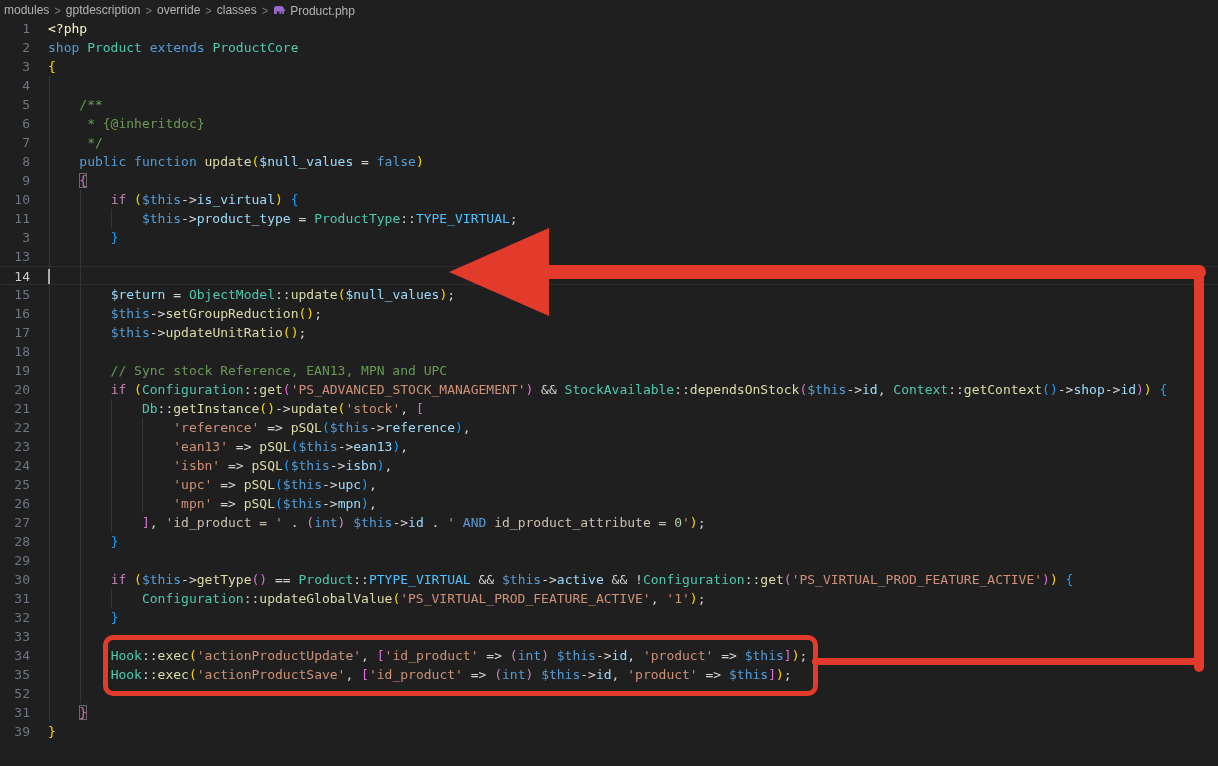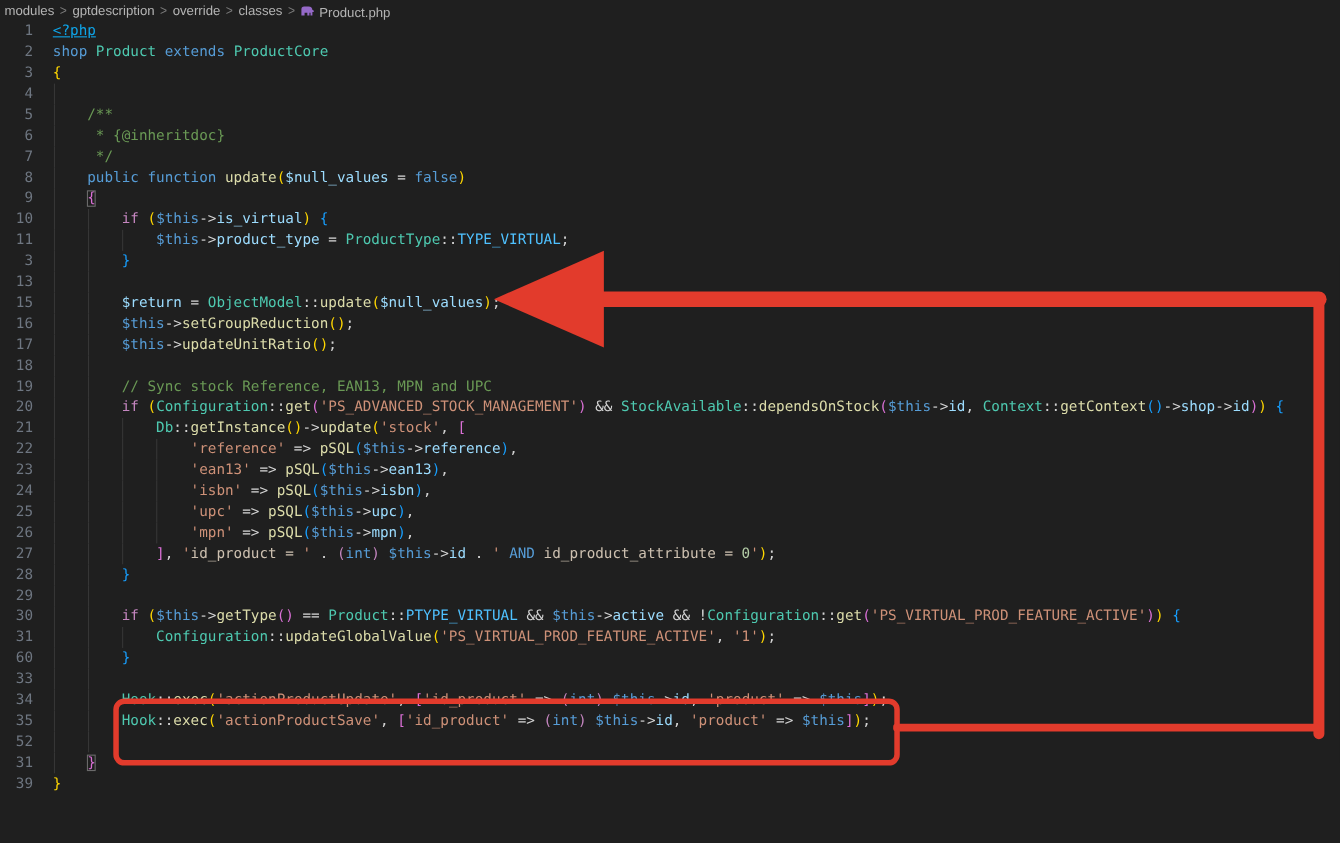--- a/index.html
+++ b/index.html
@@ -51,51 +51,52 @@
     <span class="bc-item"><span>override</span></span>
     <span class="bc-sep">&gt;</span>
     <span class="bc-item"><span>classes</span></span>
     <span class="bc-sep">&gt;</span>
     <span class="bc-item"><span class="bc-icon"><svg width="13" height="13" viewBox="0 0 13 13">
           <path fill="#9569c8" d="M1 11 V5.5 Q1 3 3.5 3 H7.5 Q11 3 11 6.5 V11 H9.3 V8.6 H8.3 V11 H6.4 V8.6 H3.9 V11 Z M11 5.8 Q12.6 6 12.3 8 L11 7.8 Z"></path>
         </svg></span><span>Product.php</span></span>
   </div>
 
 <div class="editor" id="editor">
-    <div class="line"><span class="num">1</span><span class="code"><span style="color: #0ea5e9; text-decoration: underline;">&lt;?php</span></span></div>
+    <div class="line"><span class="num">1</span><span class="code"><span style="color: #fef9c3;">&lt;?php</span></span></div>
     <div class="line"><span class="num">2</span><span class="code"><span style="color: rgb(86, 156, 214);">shop </span><span style="color: rgb(78, 201, 176);">Product </span><span style="color: rgb(86, 156, 214);">extends </span><span style="color: rgb(78, 201, 176);">ProductCore</span></span></div>
     <div class="line"><span class="num">3</span><span class="code"><span style="color: rgb(255, 215, 0);">{</span></span></div>
     <div class="line"><span class="guide" style="left: 48.5px;"></span><span class="num">4</span><span class="code"></span></div>
     <div class="line"><span class="guide" style="left: 48.5px;"></span><span class="num">5</span><span class="code"><span style="color: rgb(106, 153, 85);">    /**</span></span></div>
     <div class="line"><span class="guide" style="left: 48.5px;"></span><span class="num">6</span><span class="code"><span style="color: rgb(106, 153, 85);">     * {@inheritdoc}</span></span></div>
     <div class="line"><span class="guide" style="left: 48.5px;"></span><span class="num">7</span><span class="code"><span style="color: rgb(106, 153, 85);">     */</span></span></div>
     <div class="line"><span class="guide" style="left: 48.5px;"></span><span class="num">8</span><span class="code"><span style="color: rgb(212, 212, 212);">    </span><span style="color: rgb(86, 156, 214);">public function </span><span style="color: rgb(220, 220, 170);">update</span><span style="color: rgb(255, 215, 0);">(</span><span style="color: rgb(156, 220, 254);">$null_values</span><span style="color: rgb(212, 212, 212);"> = </span><span style="color: rgb(86, 156, 214);">false</span><span style="color: rgb(255, 215, 0);">)</span></span></div>
     <div class="line"><span class="guide" style="left: 48.5px;"></span><span class="num">9</span><span class="code"><span style="color: rgb(212, 212, 212);">    </span><span class="tok-box" style="color: rgb(218, 112, 214);">{</span></span></div>
     <div class="line"><span class="guide" style="left: 48.5px;"></span><span class="guide" style="left: 79.82px;"></span><span class="num">10</span><span class="code"><span style="color: rgb(212, 212, 212);">        </span><span style="color: rgb(197, 134, 192);">if </span><span style="color: rgb(255, 215, 0);">(</span><span style="color: rgb(86, 156, 214);">$this</span><span style="color: rgb(212, 212, 212);">-&gt;</span><span style="color: rgb(156, 220, 254);">is_virtual</span><span style="color: rgb(255, 215, 0);">)</span><span style="color: rgb(212, 212, 212);"> </span><span style="color: rgb(23, 159, 255);">{</span></span></div>
     <div class="line"><span class="guide" style="left: 48.5px;"></span><span class="guide" style="left: 79.82px;"></span><span class="guide" style="left: 111.14px;"></span><span class="num">11</span><span class="code"><span style="color: rgb(212, 212, 212);">            </span><span style="color: rgb(86, 156, 214);">$this</span><span style="color: rgb(212, 212, 212);">-&gt;</span><span style="color: rgb(156, 220, 254);">product_type</span><span style="color: rgb(212, 212, 212);"> = </span><span style="color: rgb(78, 201, 176);">ProductType</span><span style="color: rgb(212, 212, 212);">::</span><span style="color: rgb(79, 193, 255);">TYPE_VIRTUAL</span><span style="color: rgb(212, 212, 212);">;</span></span></div>
     <div class="line"><span class="guide" style="left: 48.5px;"></span><span class="guide" style="left: 79.82px;"></span><span class="num">3</span><span class="code"><span style="color: rgb(212, 212, 212);">        </span><span style="color: rgb(23, 159, 255);">}</span></span></div>
     <div class="line"><span class="guide" style="left: 48.5px;"></span><span class="guide" style="left: 79.82px;"></span><span class="num">13</span><span class="code"></span></div>
+    <div class="line current"><span class="guide" style="left: 48.5px;"></span><span class="guide" style="left: 79.82px;"></span><span class="num">14</span><span class="code"></span><span class="cursor"></span></div>
     <div class="line"><span class="guide" style="left: 48.5px;"></span><span class="guide" style="left: 79.82px;"></span><span class="num">15</span><span class="code"><span style="color: rgb(212, 212, 212);">        </span><span style="color: rgb(156, 220, 254);">$return</span><span style="color: rgb(212, 212, 212);"> = </span><span style="color: rgb(78, 201, 176);">ObjectModel</span><span style="color: rgb(212, 212, 212);">::</span><span style="color: rgb(220, 220, 170);">update</span><span style="color: rgb(255, 215, 0);">(</span><span style="color: rgb(156, 220, 254);">$null_values</span><span style="color: rgb(255, 215, 0);">)</span><span style="color: rgb(212, 212, 212);">;</span></span></div>
     <div class="line"><span class="guide" style="left: 48.5px;"></span><span class="guide" style="left: 79.82px;"></span><span class="num">16</span><span class="code"><span style="color: rgb(212, 212, 212);">        </span><span style="color: rgb(86, 156, 214);">$this</span><span style="color: rgb(212, 212, 212);">-&gt;</span><span style="color: rgb(220, 220, 170);">setGroupReduction</span><span style="color: rgb(255, 215, 0);">()</span><span style="color: rgb(212, 212, 212);">;</span></span></div>
     <div class="line"><span class="guide" style="left: 48.5px;"></span><span class="guide" style="left: 79.82px;"></span><span class="num">17</span><span class="code"><span style="color: rgb(212, 212, 212);">        </span><span style="color: rgb(86, 156, 214);">$this</span><span style="color: rgb(212, 212, 212);">-&gt;</span><span style="color: rgb(220, 220, 170);">updateUnitRatio</span><span style="color: rgb(255, 215, 0);">()</span><span style="color: rgb(212, 212, 212);">;</span></span></div>
     <div class="line"><span class="guide" style="left: 48.5px;"></span><span class="guide" style="left: 79.82px;"></span><span class="num">18</span><span class="code"></span></div>
     <div class="line"><span class="guide" style="left: 48.5px;"></span><span class="guide" style="left: 79.82px;"></span><span class="num">19</span><span class="code"><span style="color: rgb(106, 153, 85);">        // Sync stock Reference, EAN13, MPN and UPC</span></span></div>
     <div class="line"><span class="guide" style="left: 48.5px;"></span><span class="guide" style="left: 79.82px;"></span><span class="num">20</span><span class="code"><span style="color: rgb(212, 212, 212);">        </span><span style="color: rgb(197, 134, 192);">if </span><span style="color: rgb(255, 215, 0);">(</span><span style="color: rgb(78, 201, 176);">Configuration</span><span style="color: rgb(212, 212, 212);">::</span><span style="color: rgb(220, 220, 170);">get</span><span style="color: rgb(218, 112, 214);">(</span><span style="color: rgb(206, 145, 120);">'PS_ADVANCED_STOCK_MANAGEMENT'</span><span style="color: rgb(218, 112, 214);">)</span><span style="color: rgb(212, 212, 212);"> &amp;&amp; </span><span style="color: rgb(78, 201, 176);">StockAvailable</span><span style="color: rgb(212, 212, 212);">::</span><span style="color: rgb(220, 220, 170);">dependsOnStock</span><span style="color: rgb(218, 112, 214);">(</span><span style="color: rgb(86, 156, 214);">$this</span><span style="color: rgb(212, 212, 212);">-&gt;</span><span style="color: rgb(156, 220, 254);">id</span><span style="color: rgb(212, 212, 212);">, </span><span style="color: rgb(78, 201, 176);">Context</span><span style="color: rgb(212, 212, 212);">::</span><span style="color: rgb(220, 220, 170);">getContext</span><span style="color: rgb(23, 159, 255);">()</span><span style="color: rgb(212, 212, 212);">-&gt;</span><span style="color: rgb(156, 220, 254);">shop</span><span style="color: rgb(212, 212, 212);">-&gt;</span><span style="color: rgb(156, 220, 254);">id</span><span style="color: rgb(218, 112, 214);">)</span><span style="color: rgb(255, 215, 0);">)</span><span style="color: rgb(212, 212, 212);"> </span><span style="color: rgb(23, 159, 255);">{</span></span></div>
     <div class="line"><span class="guide" style="left: 48.5px;"></span><span class="guide" style="left: 79.82px;"></span><span class="guide" style="left: 111.14px;"></span><span class="num">21</span><span class="code"><span style="color: rgb(212, 212, 212);">            </span><span style="color: rgb(78, 201, 176);">Db</span><span style="color: rgb(212, 212, 212);">::</span><span style="color: rgb(220, 220, 170);">getInstance</span><span style="color: rgb(255, 215, 0);">()</span><span style="color: rgb(212, 212, 212);">-&gt;</span><span style="color: rgb(220, 220, 170);">update</span><span style="color: rgb(255, 215, 0);">(</span><span style="color: rgb(206, 145, 120);">'stock'</span><span style="color: rgb(212, 212, 212);">, </span><span style="color: rgb(218, 112, 214);">[</span></span></div>
     <div class="line"><span class="guide" style="left: 48.5px;"></span><span class="guide" style="left: 79.82px;"></span><span class="guide" style="left: 111.14px;"></span><span class="guide" style="left: 142.46px;"></span><span class="num">22</span><span class="code"><span style="color: rgb(212, 212, 212);">                </span><span style="color: rgb(206, 145, 120);">'reference'</span><span style="color: rgb(212, 212, 212);"> =&gt; </span><span style="color: rgb(220, 220, 170);">pSQL</span><span style="color: rgb(23, 159, 255);">(</span><span style="color: rgb(86, 156, 214);">$this</span><span style="color: rgb(212, 212, 212);">-&gt;</span><span style="color: rgb(156, 220, 254);">reference</span><span style="color: rgb(23, 159, 255);">)</span><span style="color: rgb(212, 212, 212);">,</span></span></div>
     <div class="line"><span class="guide" style="left: 48.5px;"></span><span class="guide" style="left: 79.82px;"></span><span class="guide" style="left: 111.14px;"></span><span class="guide" style="left: 142.46px;"></span><span class="num">23</span><span class="code"><span style="color: rgb(212, 212, 212);">                </span><span style="color: rgb(206, 145, 120);">'ean13'</span><span style="color: rgb(212, 212, 212);"> =&gt; </span><span style="color: rgb(220, 220, 170);">pSQL</span><span style="color: rgb(23, 159, 255);">(</span><span style="color: rgb(86, 156, 214);">$this</span><span style="color: rgb(212, 212, 212);">-&gt;</span><span style="color: rgb(156, 220, 254);">ean13</span><span style="color: rgb(23, 159, 255);">)</span><span style="color: rgb(212, 212, 212);">,</span></span></div>
     <div class="line"><span class="guide" style="left: 48.5px;"></span><span class="guide" style="left: 79.82px;"></span><span class="guide" style="left: 111.14px;"></span><span class="guide" style="left: 142.46px;"></span><span class="num">24</span><span class="code"><span style="color: rgb(212, 212, 212);">                </span><span style="color: rgb(206, 145, 120);">'isbn'</span><span style="color: rgb(212, 212, 212);"> =&gt; </span><span style="color: rgb(220, 220, 170);">pSQL</span><span style="color: rgb(23, 159, 255);">(</span><span style="color: rgb(86, 156, 214);">$this</span><span style="color: rgb(212, 212, 212);">-&gt;</span><span style="color: rgb(156, 220, 254);">isbn</span><span style="color: rgb(23, 159, 255);">)</span><span style="color: rgb(212, 212, 212);">,</span></span></div>
     <div class="line"><span class="guide" style="left: 48.5px;"></span><span class="guide" style="left: 79.82px;"></span><span class="guide" style="left: 111.14px;"></span><span class="guide" style="left: 142.46px;"></span><span class="num">25</span><span class="code"><span style="color: rgb(212, 212, 212);">                </span><span style="color: rgb(206, 145, 120);">'upc'</span><span style="color: rgb(212, 212, 212);"> =&gt; </span><span style="color: rgb(220, 220, 170);">pSQL</span><span style="color: rgb(23, 159, 255);">(</span><span style="color: rgb(86, 156, 214);">$this</span><span style="color: rgb(212, 212, 212);">-&gt;</span><span style="color: rgb(156, 220, 254);">upc</span><span style="color: rgb(23, 159, 255);">)</span><span style="color: rgb(212, 212, 212);">,</span></span></div>
     <div class="line"><span class="guide" style="left: 48.5px;"></span><span class="guide" style="left: 79.82px;"></span><span class="guide" style="left: 111.14px;"></span><span class="guide" style="left: 142.46px;"></span><span class="num">26</span><span class="code"><span style="color: rgb(212, 212, 212);">                </span><span style="color: rgb(206, 145, 120);">'mpn'</span><span style="color: rgb(212, 212, 212);"> =&gt; </span><span style="color: rgb(220, 220, 170);">pSQL</span><span style="color: rgb(23, 159, 255);">(</span><span style="color: rgb(86, 156, 214);">$this</span><span style="color: rgb(212, 212, 212);">-&gt;</span><span style="color: rgb(156, 220, 254);">mpn</span><span style="color: rgb(23, 159, 255);">)</span><span style="color: rgb(212, 212, 212);">,</span></span></div>
     <div class="line"><span class="guide" style="left: 48.5px;"></span><span class="guide" style="left: 79.82px;"></span><span class="guide" style="left: 111.14px;"></span><span class="num">27</span><span class="code"><span style="color: rgb(212, 212, 212);">            </span><span style="color: rgb(218, 112, 214);">]</span><span style="color: rgb(212, 212, 212);">, </span><span style="color: rgb(206, 145, 120);">'</span><span style="color: rgb(205, 192, 176);">id_product = </span><span style="color: rgb(206, 145, 120);">'</span><span style="color: rgb(212, 212, 212);"> . </span><span style="color: rgb(197, 134, 192);">(</span><span style="color: rgb(86, 156, 214);">int</span><span style="color: rgb(197, 134, 192);">)</span><span style="color: rgb(212, 212, 212);"> </span><span style="color: rgb(86, 156, 214);">$this</span><span style="color: rgb(212, 212, 212);">-&gt;</span><span style="color: rgb(156, 220, 254);">id</span><span style="color: rgb(212, 212, 212);"> . </span><span style="color: rgb(206, 145, 120);">'</span><span style="color: rgb(205, 192, 176);"> </span><span style="color: rgb(86, 156, 214);">AND</span><span style="color: rgb(205, 192, 176);"> id_product_attribute = </span><span style="color: rgb(181, 206, 168);">0</span><span style="color: rgb(206, 145, 120);">'</span><span style="color: rgb(255, 215, 0);">)</span><span style="color: rgb(212, 212, 212);">;</span></span></div>
     <div class="line"><span class="guide" style="left: 48.5px;"></span><span class="guide" style="left: 79.82px;"></span><span class="num">28</span><span class="code"><span style="color: rgb(212, 212, 212);">        </span><span style="color: rgb(23, 159, 255);">}</span></span></div>
     <div class="line"><span class="guide" style="left: 48.5px;"></span><span class="guide" style="left: 79.82px;"></span><span class="num">29</span><span class="code"></span></div>
     <div class="line"><span class="guide" style="left: 48.5px;"></span><span class="guide" style="left: 79.82px;"></span><span class="num">30</span><span class="code"><span style="color: rgb(212, 212, 212);">        </span><span style="color: rgb(197, 134, 192);">if </span><span style="color: rgb(255, 215, 0);">(</span><span style="color: rgb(86, 156, 214);">$this</span><span style="color: rgb(212, 212, 212);">-&gt;</span><span style="color: rgb(220, 220, 170);">getType</span><span style="color: rgb(218, 112, 214);">()</span><span style="color: rgb(212, 212, 212);"> == </span><span style="color: rgb(78, 201, 176);">Product</span><span style="color: rgb(212, 212, 212);">::</span><span style="color: rgb(79, 193, 255);">PTYPE_VIRTUAL</span><span style="color: rgb(212, 212, 212);"> &amp;&amp; </span><span style="color: rgb(86, 156, 214);">$this</span><span style="color: rgb(212, 212, 212);">-&gt;</span><span style="color: rgb(156, 220, 254);">active</span><span style="color: rgb(212, 212, 212);"> &amp;&amp; </span><span style="color: rgb(212, 212, 212);">!</span><span style="color: rgb(78, 201, 176);">Configuration</span><span style="color: rgb(212, 212, 212);">::</span><span style="color: rgb(220, 220, 170);">get</span><span style="color: rgb(218, 112, 214);">(</span><span style="color: rgb(206, 145, 120);">'PS_VIRTUAL_PROD_FEATURE_ACTIVE'</span><span style="color: rgb(218, 112, 214);">)</span><span style="color: rgb(255, 215, 0);">)</span><span style="color: rgb(212, 212, 212);"> </span><span style="color: rgb(23, 159, 255);">{</span></span></div>
     <div class="line"><span class="guide" style="left: 48.5px;"></span><span class="guide" style="left: 79.82px;"></span><span class="guide" style="left: 111.14px;"></span><span class="num">31</span><span class="code"><span style="color: rgb(212, 212, 212);">            </span><span style="color: rgb(78, 201, 176);">Configuration</span><span style="color: rgb(212, 212, 212);">::</span><span style="color: rgb(220, 220, 170);">updateGlobalValue</span><span style="color: rgb(255, 215, 0);">(</span><span style="color: rgb(206, 145, 120);">'PS_VIRTUAL_PROD_FEATURE_ACTIVE'</span><span style="color: rgb(212, 212, 212);">, </span><span style="color: rgb(206, 145, 120);">'1'</span><span style="color: rgb(255, 215, 0);">)</span><span style="color: rgb(212, 212, 212);">;</span></span></div>
-    <div class="line"><span class="guide" style="left: 48.5px;"></span><span class="guide" style="left: 79.82px;"></span><span class="num">60</span><span class="code"><span style="color: rgb(212, 212, 212);">        </span><span style="color: rgb(23, 159, 255);">}</span></span></div>
+    <div class="line"><span class="guide" style="left: 48.5px;"></span><span class="guide" style="left: 79.82px;"></span><span class="num">32</span><span class="code"><span style="color: rgb(212, 212, 212);">        </span><span style="color: rgb(23, 159, 255);">}</span></span></div>
     <div class="line"><span class="guide" style="left: 48.5px;"></span><span class="guide" style="left: 79.82px;"></span><span class="num">33</span><span class="code"></span></div>
     <div class="line"><span class="guide" style="left: 48.5px;"></span><span class="guide" style="left: 79.82px;"></span><span class="num">34</span><span class="code"><span style="color: rgb(212, 212, 212);">        </span><span style="color: rgb(78, 201, 176);">Hook</span><span style="color: rgb(212, 212, 212);">::</span><span style="color: rgb(220, 220, 170);">exec</span><span style="color: rgb(255, 215, 0);">(</span><span style="color: rgb(206, 145, 120);">'actionProductUpdate'</span><span style="color: rgb(212, 212, 212);">, </span><span style="color: rgb(218, 112, 214);">[</span><span style="color: rgb(206, 145, 120);">'id_product'</span><span style="color: rgb(212, 212, 212);"> =&gt; </span><span style="color: rgb(197, 134, 192);">(</span><span style="color: rgb(86, 156, 214);">int</span><span style="color: rgb(197, 134, 192);">)</span><span style="color: rgb(212, 212, 212);"> </span><span style="color: rgb(86, 156, 214);">$this</span><span style="color: rgb(212, 212, 212);">-&gt;</span><span style="color: rgb(156, 220, 254);">id</span><span style="color: rgb(212, 212, 212);">, </span><span style="color: rgb(206, 145, 120);">'product'</span><span style="color: rgb(212, 212, 212);"> =&gt; </span><span style="color: rgb(86, 156, 214);">$this</span><span style="color: rgb(218, 112, 214);">]</span><span style="color: rgb(255, 215, 0);">)</span><span style="color: rgb(212, 212, 212);">;</span></span></div>
     <div class="line"><span class="guide" style="left: 48.5px;"></span><span class="guide" style="left: 79.82px;"></span><span class="num">35</span><span class="code"><span style="color: rgb(212, 212, 212);">        </span><span style="color: rgb(78, 201, 176);">Hook</span><span style="color: rgb(212, 212, 212);">::</span><span style="color: rgb(220, 220, 170);">exec</span><span style="color: rgb(255, 215, 0);">(</span><span style="color: rgb(206, 145, 120);">'actionProductSave'</span><span style="color: rgb(212, 212, 212);">, </span><span style="color: rgb(218, 112, 214);">[</span><span style="color: rgb(206, 145, 120);">'id_product'</span><span style="color: rgb(212, 212, 212);"> =&gt; </span><span style="color: rgb(197, 134, 192);">(</span><span style="color: rgb(86, 156, 214);">int</span><span style="color: rgb(197, 134, 192);">)</span><span style="color: rgb(212, 212, 212);"> </span><span style="color: rgb(86, 156, 214);">$this</span><span style="color: rgb(212, 212, 212);">-&gt;</span><span style="color: rgb(156, 220, 254);">id</span><span style="color: rgb(212, 212, 212);">, </span><span style="color: rgb(206, 145, 120);">'product'</span><span style="color: rgb(212, 212, 212);"> =&gt; </span><span style="color: rgb(86, 156, 214);">$this</span><span style="color: rgb(218, 112, 214);">]</span><span style="color: rgb(255, 215, 0);">)</span><span style="color: rgb(212, 212, 212);">;</span></span></div>
     <div class="line"><span class="guide" style="left: 48.5px;"></span><span class="guide" style="left: 79.82px;"></span><span class="num">52</span><span class="code"></span></div>
     <div class="line"><span class="guide" style="left: 48.5px;"></span><span class="num">31</span><span class="code"><span style="color: rgb(212, 212, 212);">    </span><span class="tok-box" style="color: rgb(218, 112, 214);">}</span></span></div>
     <div class="line"><span class="num">39</span><span class="code"><span style="color: rgb(255, 215, 0);">}</span></span></div>
   </div>
 
 <div class="overlay">
   <div class="arrow-vline"></div>

